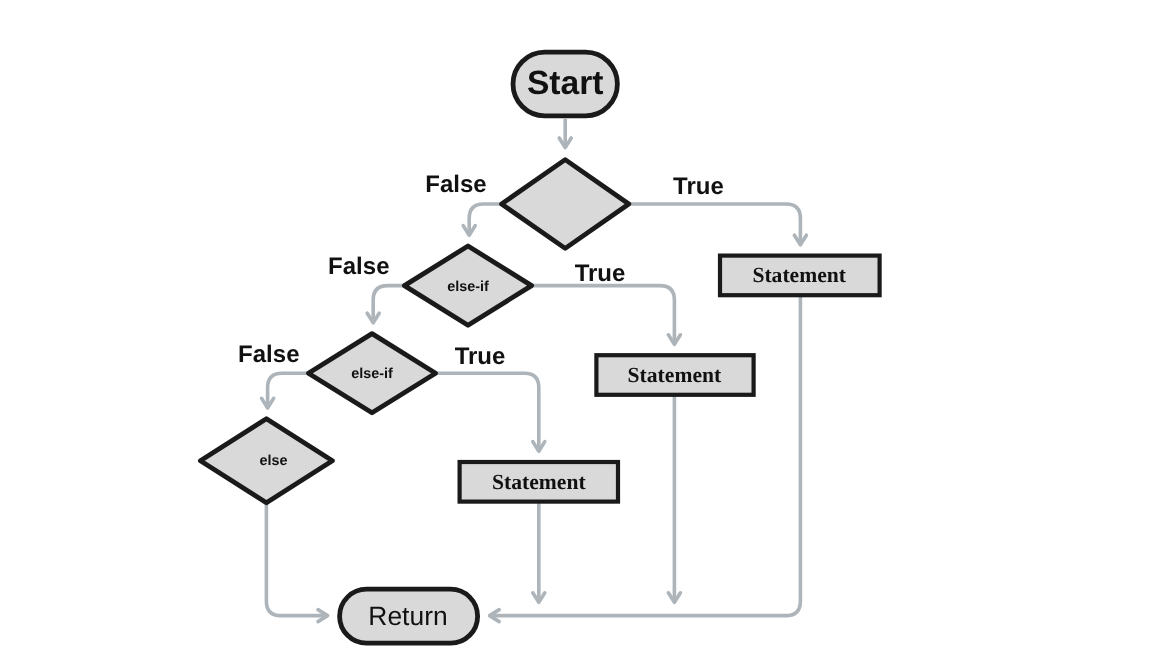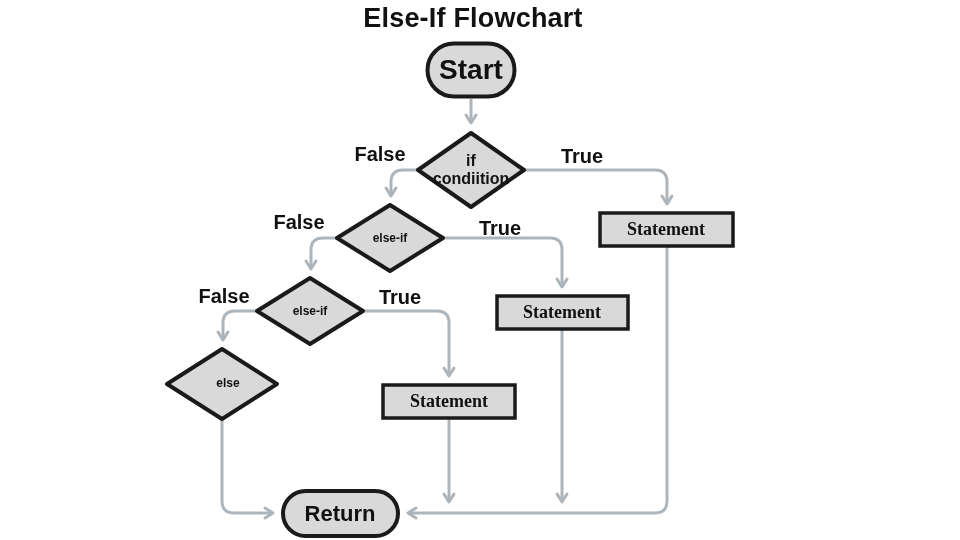--- a/index.html
+++ b/index.html
@@ -32,21 +32,21 @@
     position:absolute;
     transform:translate(-50%,-50%);
     color:var(--text);
     font-weight:700;
     white-space:nowrap;
     text-align:center;
     line-height:1.1;
   }
   .title{font-size:27px;font-weight:800;letter-spacing:0.2px;}
   .node-start{font-size:28px;font-weight:800;}
-  .node-return{font-size:22px;font-weight:700;}
+  .node-return{font-size:22px;font-weight:400;}
   .node-decision{font-size:12px;}
   .node-if{font-size:16px;line-height:1.15;}
   .node-process{font-size:18px;font-family:Liberation Serif, serif;}
   .edge-label{font-size:20px;}
 </style>
 </head>
 <body>
 
 <div class="canvas">
 
@@ -73,28 +73,23 @@
     <polygon class="shape decision" points="471,133 524,170 471,207 418,170"></polygon>
     <polygon class="shape decision" points="390,205 443,238 390,271 337,238"></polygon>
     <polygon class="shape decision" points="310,278 363,311 310,344 257,311"></polygon>
     <polygon class="shape decision" points="222,349 277,384 222,419 167,384"></polygon>
     <rect class="shape process" x="600" y="213" width="133" height="33"></rect>
     <rect class="shape process" x="497" y="296" width="131" height="33"></rect>
     <rect class="shape process" x="383" y="385" width="132" height="33"></rect>
     <rect class="shape terminator" x="283" y="491" width="115" height="45" rx="22.5"></rect>
   </svg>
 
-  <div class="lbl title" style="left:473px;top:19px;">Else-If Flowchart</div>
 
   <div class="lbl node-start" style="left:471px;top:70px;">Start</div>
 
-  <div class="lbl node-if" style="left:471px;top:170px;">
-    <div>if</div>
-    <div>condiition</div>
-  </div>
 
   <div class="lbl node-decision" style="left:390px;top:239px;">else-if</div>
   <div class="lbl node-decision" style="left:310px;top:312px;">else-if</div>
   <div class="lbl node-decision" style="left:228px;top:384px;">else</div>
 
   <div class="lbl node-process" style="left:666px;top:230px;">Statement</div>
   <div class="lbl node-process" style="left:562px;top:313px;">Statement</div>
   <div class="lbl node-process" style="left:449px;top:402px;">Statement</div>
 
   <div class="lbl node-return" style="left:340px;top:514px;">Return</div>

